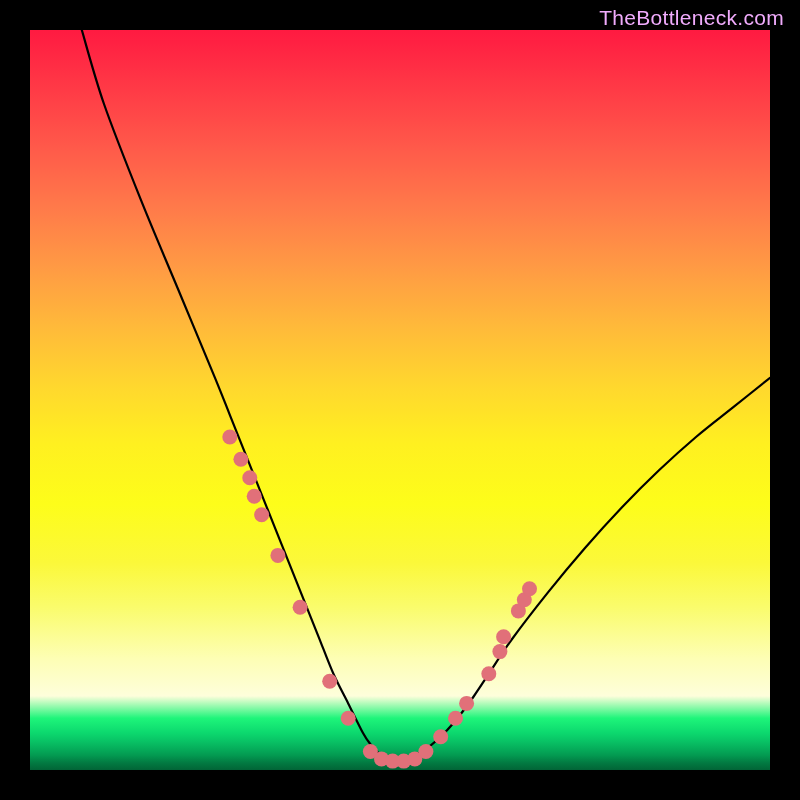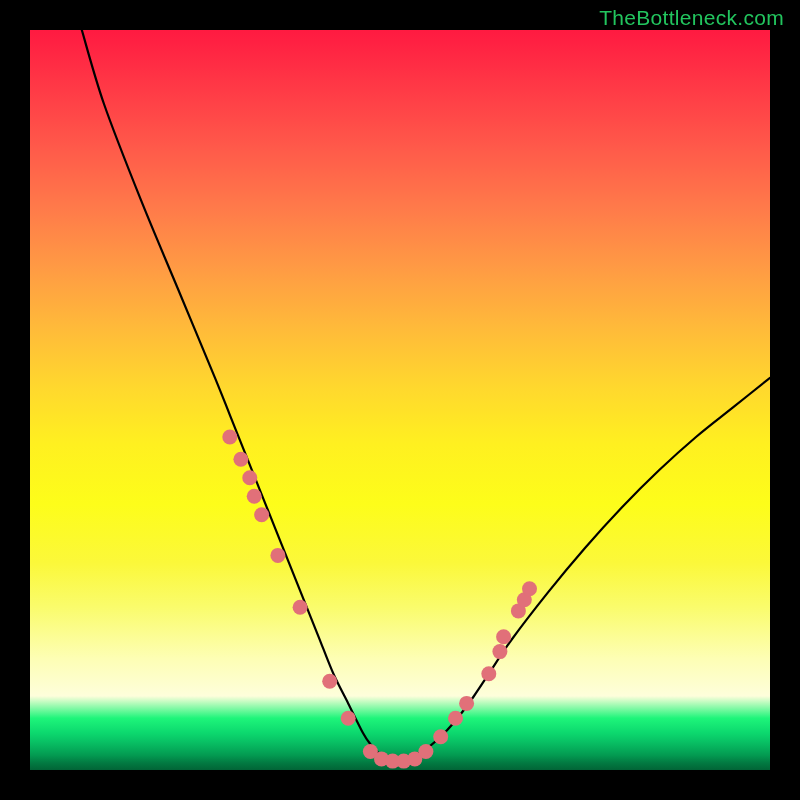--- a/index.html
+++ b/index.html
@@ -52,21 +52,21 @@
     );
   }
   .curve-layer {
     position: absolute;
     inset: 0;
   }
   .watermark {
     position: absolute;
     top: 6px;
     right: 16px;
-    color: #22c55e;
+    color: #f0abfc;
     font-size: 21px;
     font-weight: 500;
     letter-spacing: 0.3px;
     user-select: none;
   }
 </style>
 </head>
 <body>
 
 <div class="stage">

